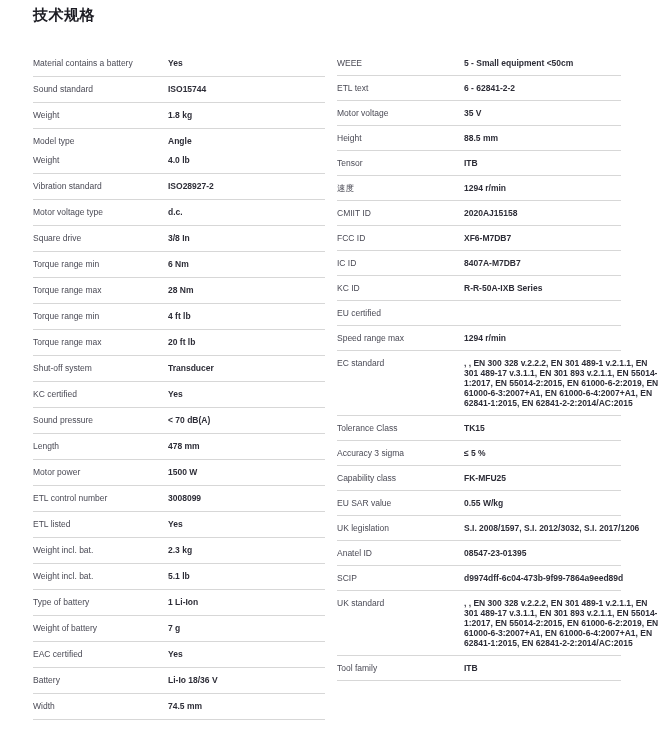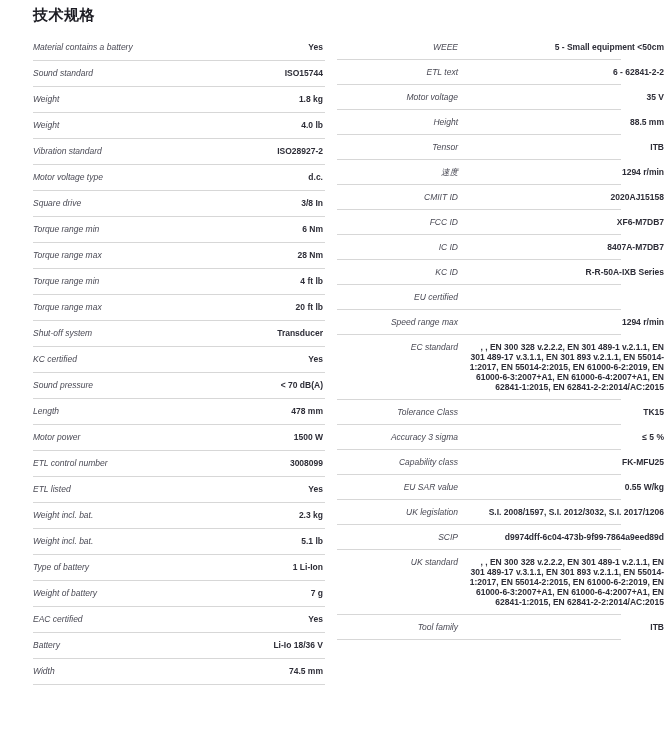--- a/index.html
+++ b/index.html
@@ -6,41 +6,41 @@
   html,body { background:#ffffff; }
   body {
     width:667px; height:750px;
     font-family:"Liberation Sans", sans-serif;
     color:#3c3c46;
     overflow:hidden;
   }
   .page { padding:6px 0 0 33px; width:667px; }
   .page-title {
     font-size:15px; font-weight:700; color:#1d1d24;
-    margin-bottom:10px; letter-spacing:0.5px;
+    margin-bottom:26px; letter-spacing:0.5px;
   }
   .spec-table { display:flex; align-items:flex-start; }
   .col { overflow:visible; }
   .col-left { width:292px; margin-right:12px; }
-  .col-right { width:284px;text-align:right; }
+  .col-right { width:284px; }
   .row { padding:7px 0; border-bottom:1px solid #d7d7d7; }
   .pair { display:flex; align-items:flex-start; }
   .pair + .pair { margin-top:8px; }
   .col-left .pair { line-height:11px; }
   .col-right .pair { line-height:10px; }
   .spec-label {
-    flex:0 0 auto; font-size:8.5px; color:#4a4a55; padding-right:6px;font-style:italic;
+    flex:0 0 auto; font-size:8.5px; color:#4a4a55; padding-right:6px;
   }
   .col-left .spec-label { width:135px; }
   .col-right .spec-label { width:127px; }
   .spec-value {
     flex:0 0 auto; font-size:8.5px; font-weight:700; color:#2d2d37;
     white-space:normal; word-wrap:break-word;
   }
-  .col-left .spec-value { width:155px;text-align:right; }
+  .col-left .spec-value { width:155px; }
   .col-right .spec-value { width:200px; }
 </style>
 </head>
 <body>
 
 <div class="page">
   <div class="page-title">技术规格</div>
   <div class="spec-table">
     <div class="col col-left" id="col-left">
         <div class="row">
@@ -56,20 +56,24 @@
           </div>
         </div>
         <div class="row">
           <div class="pair">
             <div class="spec-label">Weight</div>
             <div class="spec-value">1.8 kg</div>
           </div>
         </div>
         <div class="row">
           <div class="pair">
+            <div class="spec-label">Model type</div>
+            <div class="spec-value">Angle</div>
+          </div>
+          <div class="pair">
             <div class="spec-label">Weight</div>
             <div class="spec-value">4.0 lb</div>
           </div>
         </div>
         <div class="row">
           <div class="pair">
             <div class="spec-label">Vibration standard</div>
             <div class="spec-value">ISO28927-2</div>
           </div>
         </div>
@@ -293,20 +297,26 @@
         <div class="row">
           <div class="pair">
             <div class="spec-label">EU SAR value</div>
             <div class="spec-value">0.55 W/kg</div>
           </div>
         </div>
         <div class="row">
           <div class="pair">
             <div class="spec-label">UK legislation</div>
             <div class="spec-value">S.I. 2008/1597, S.I. 2012/3032, S.I. 2017/1206</div>
+          </div>
+        </div>
+        <div class="row">
+          <div class="pair">
+            <div class="spec-label">Anatel ID</div>
+            <div class="spec-value">08547-23-01395</div>
           </div>
         </div>
         <div class="row">
           <div class="pair">
             <div class="spec-label">SCIP</div>
             <div class="spec-value">d9974dff-6c04-473b-9f99-7864a9eed89d</div>
           </div>
         </div>
         <div class="row">
           <div class="pair">

